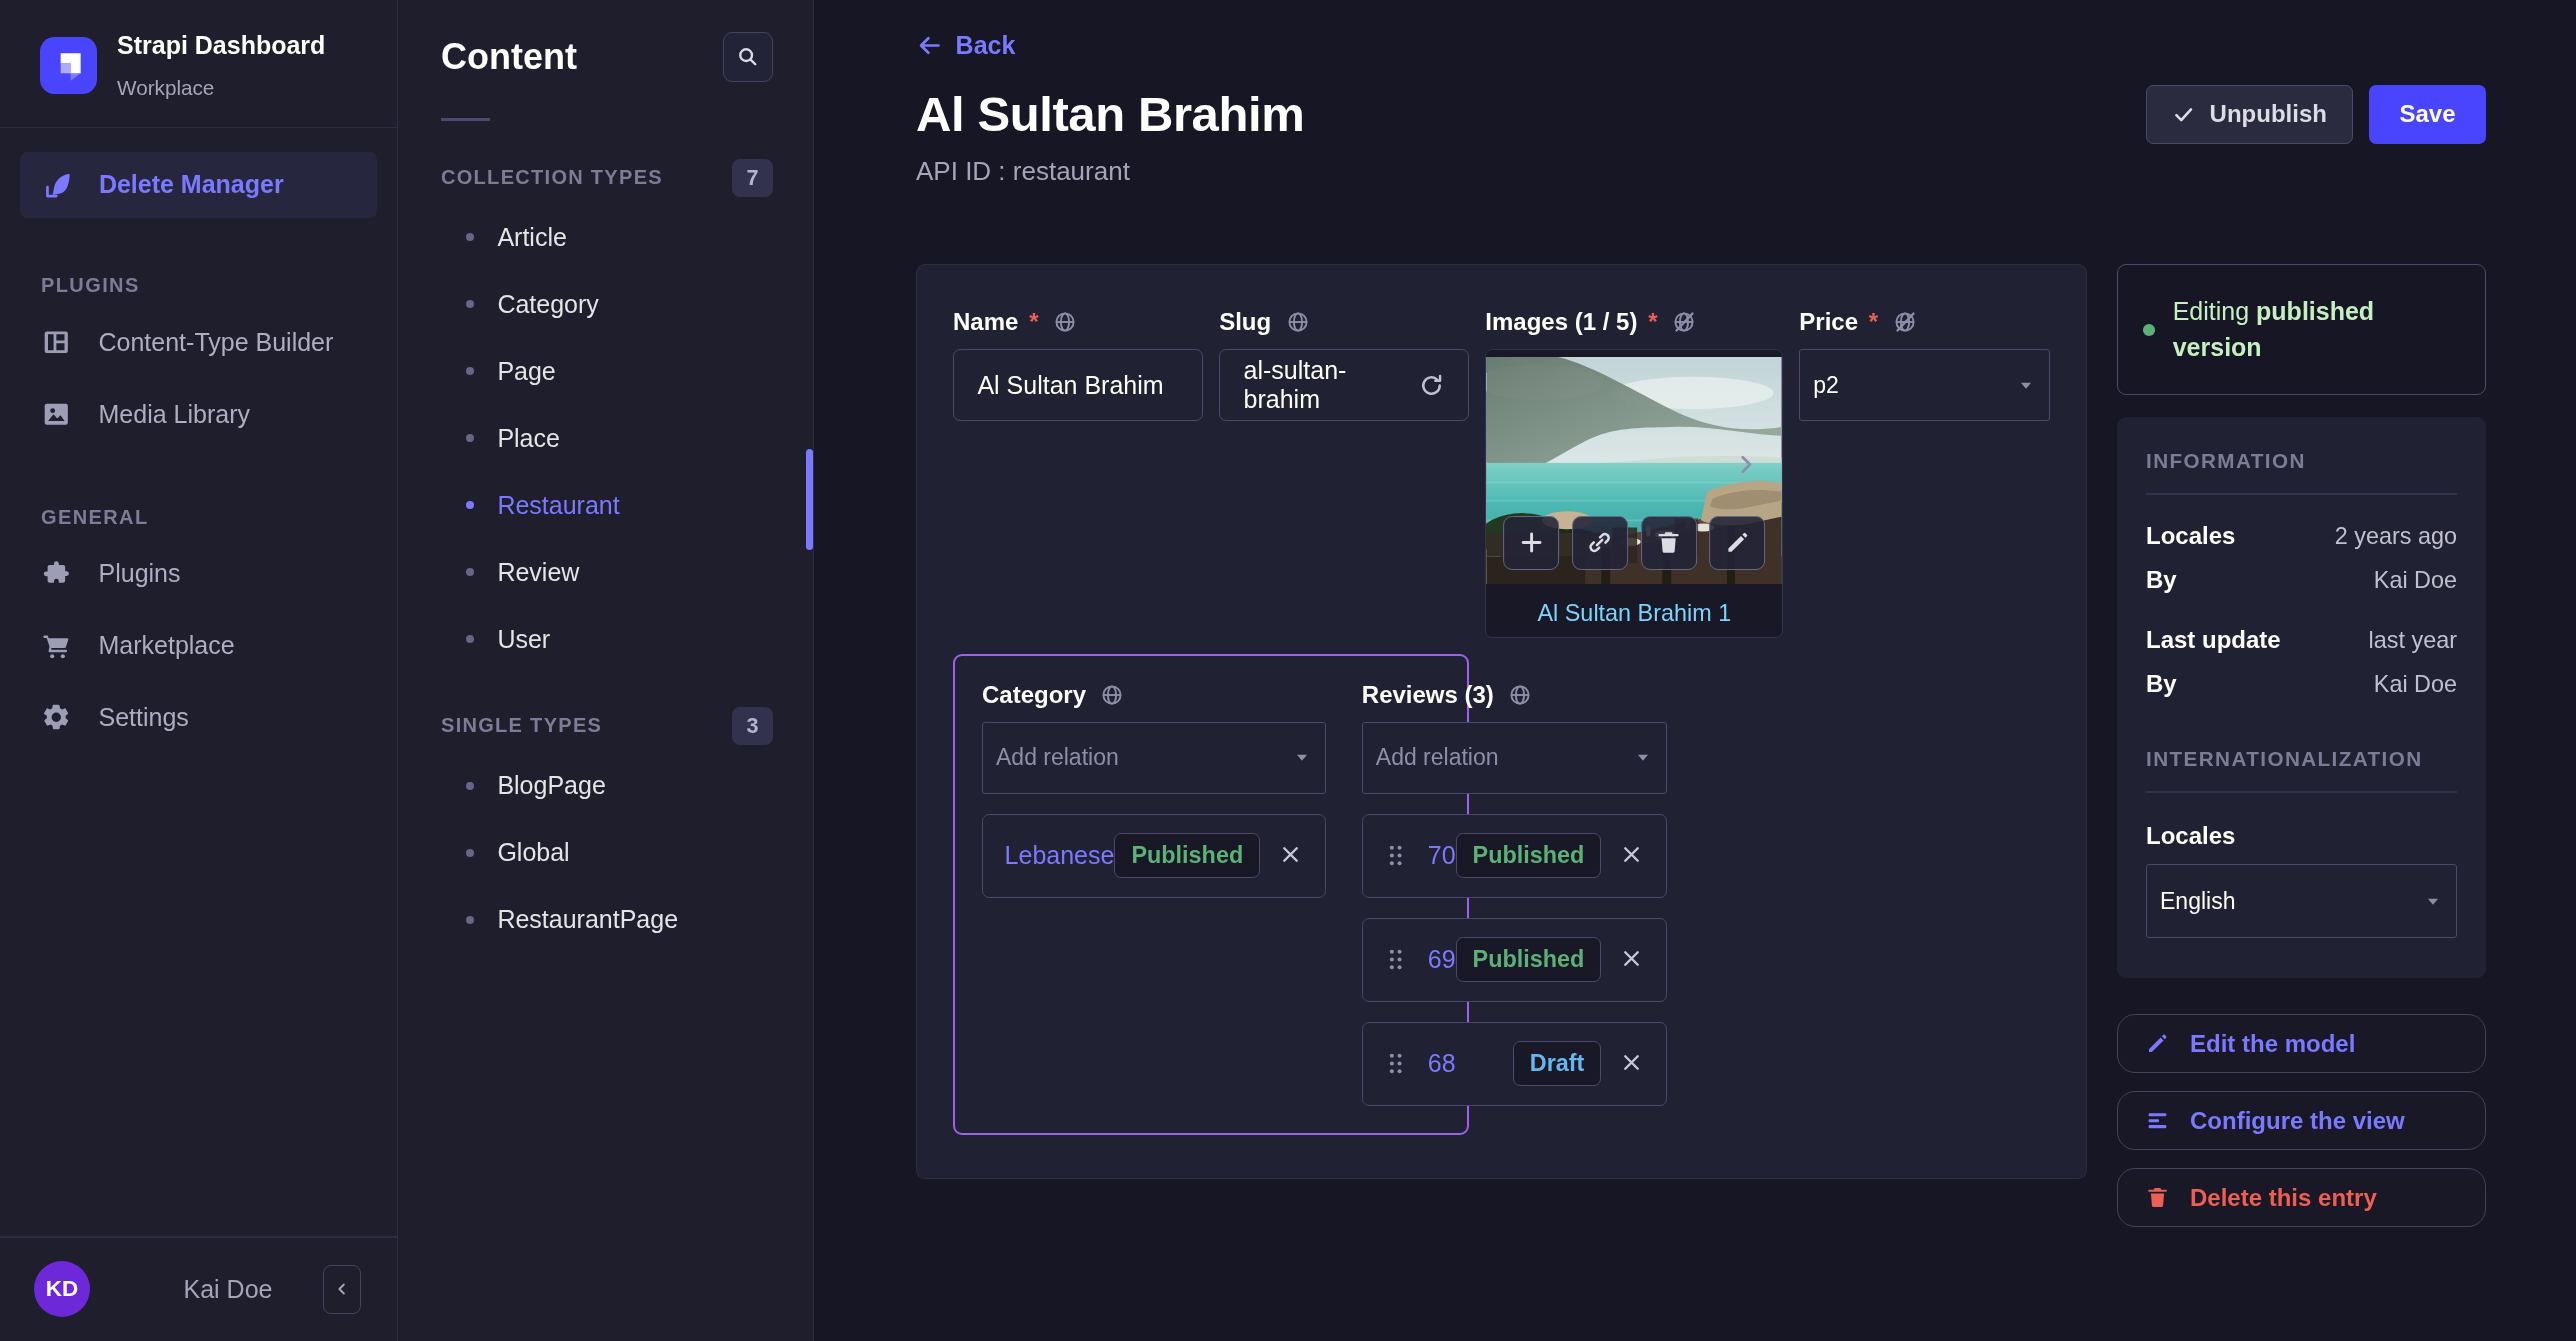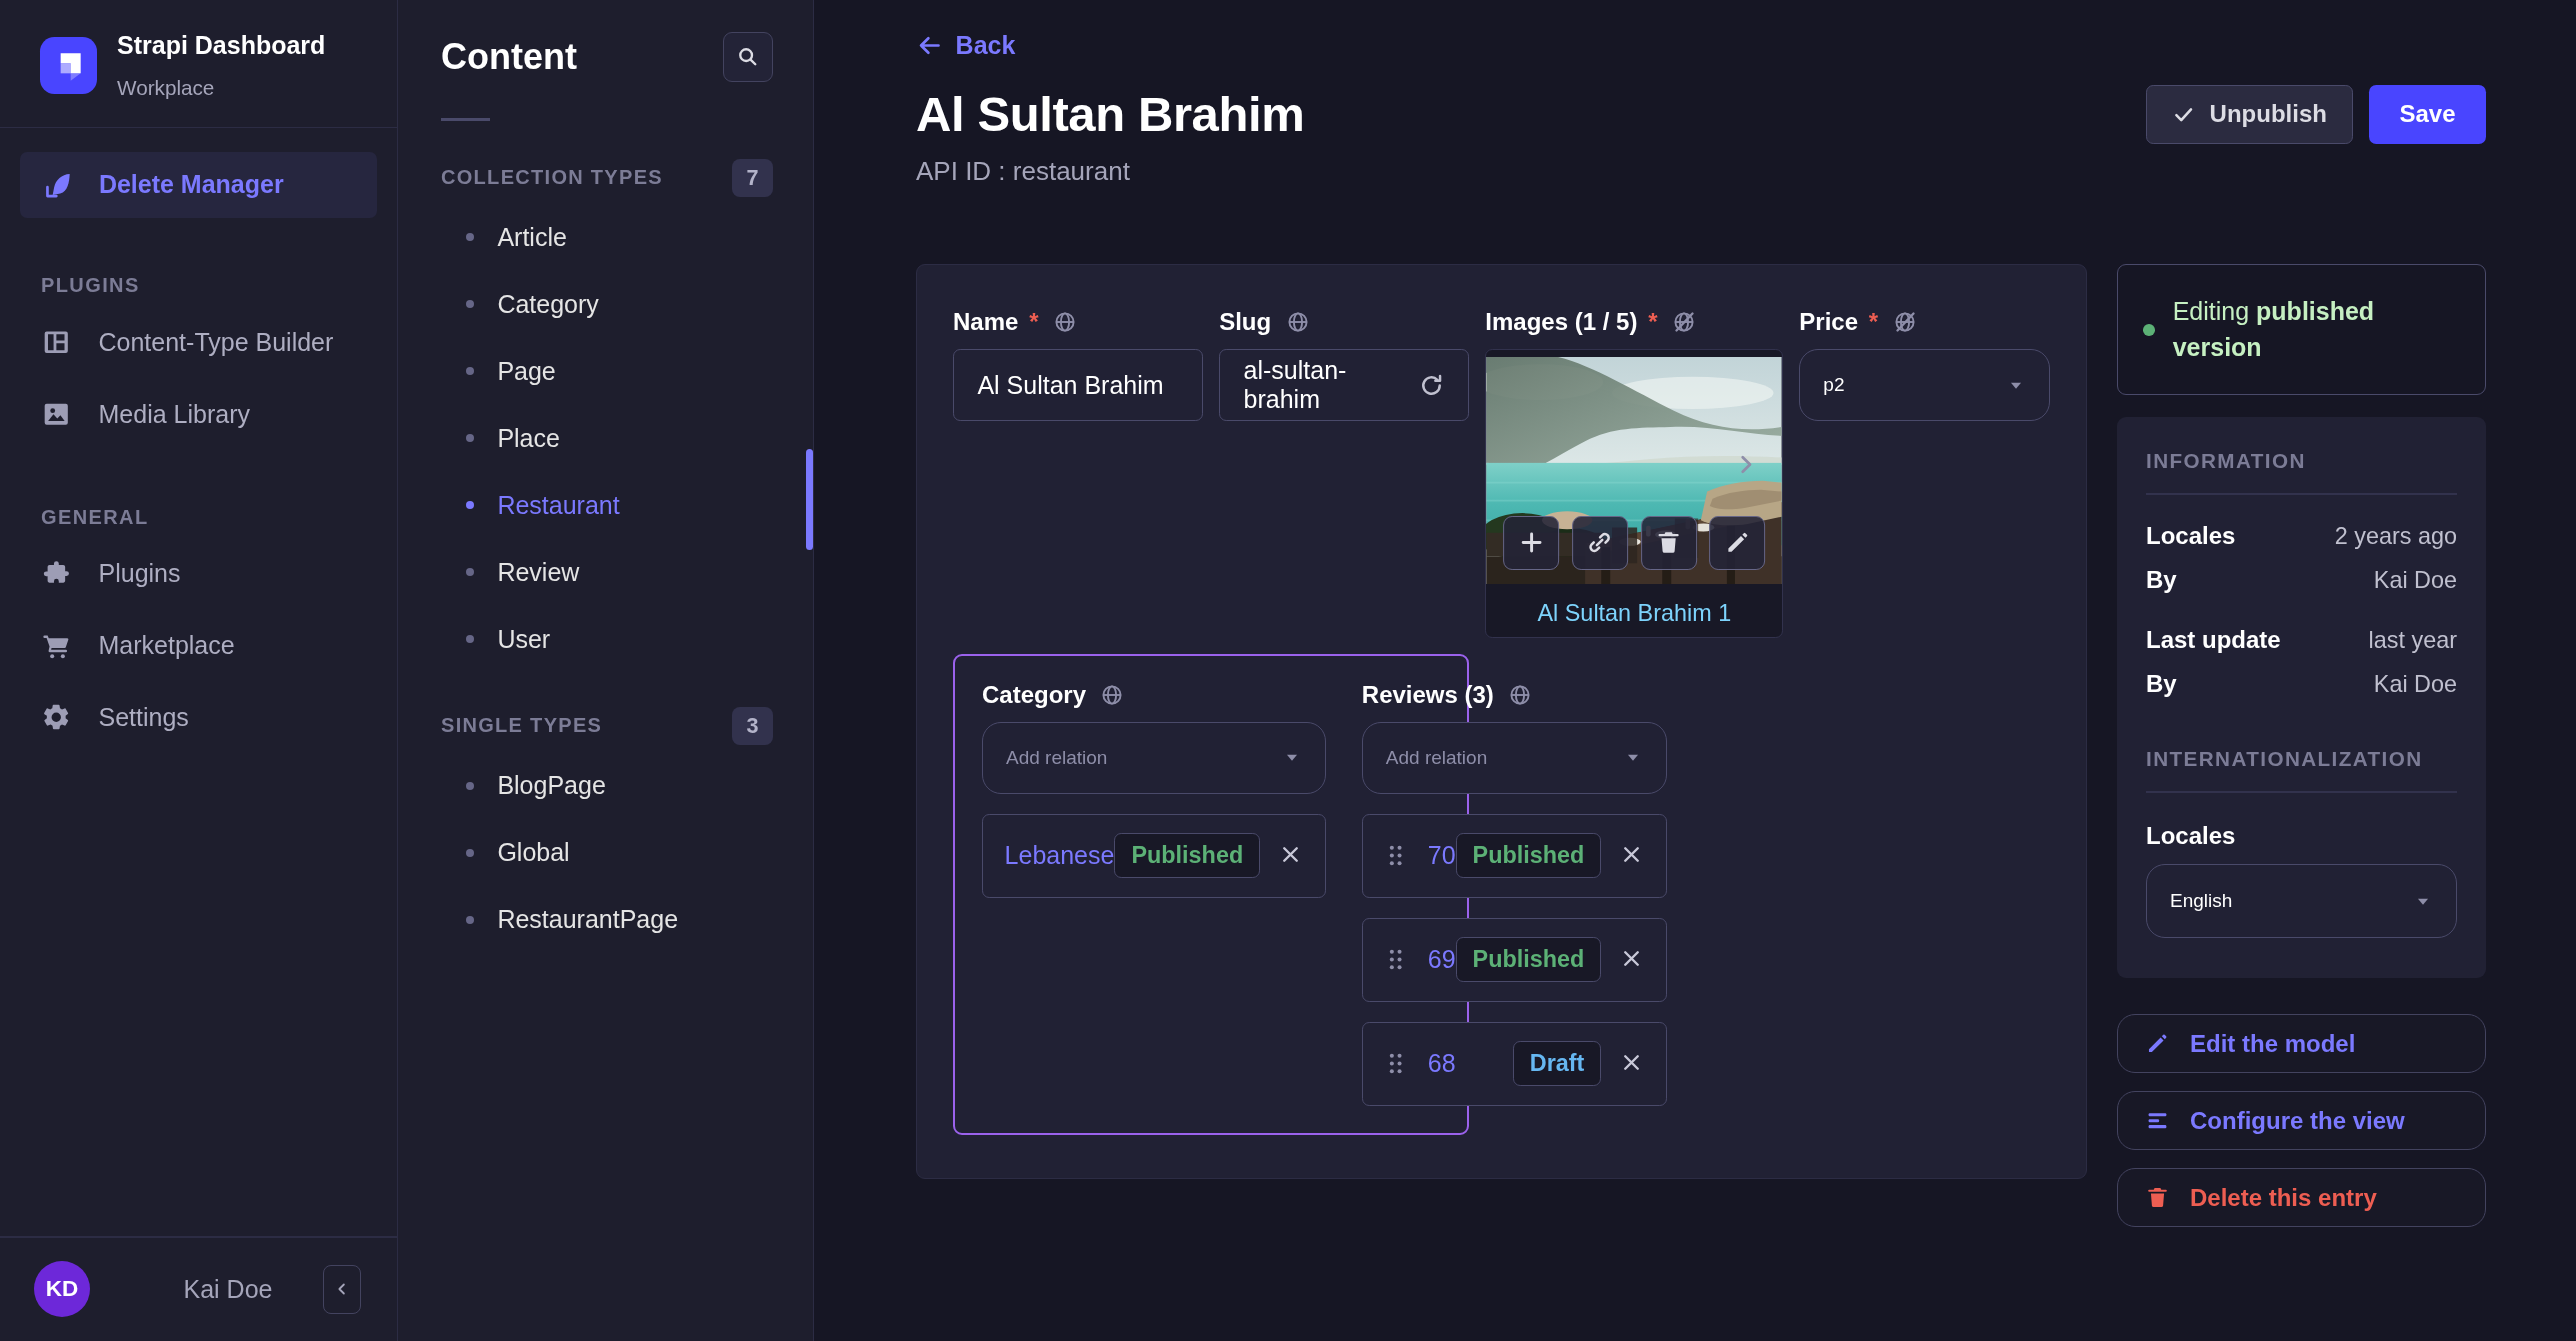--- a/index.html
+++ b/index.html
@@ -59,21 +59,21 @@
 
   
   .card { flex:1; background:#212134; border:1.8px solid #2c2c44; border-radius:9px; padding:43px 36px; }
   .grid2 { display:grid; grid-template-columns:1fr 1fr 1fr 1fr; column-gap:36px; row-gap:40px;gap:16px; }
   .f-label { display:flex; align-items:center; gap:10.8px; font-size:24px; font-weight:bold; color:#fff; margin-bottom:12.6px; }
   .req { color:#ee5e52; }
   .f-label svg { width:24px; height:24px; color:#8e8ea9; margin-left:3.6px; }
   .input { height:72px; background:#212134; border:1.8px solid #4a4a6a; border-radius:7.2px; display:flex; align-items:center; padding:0 23.4px; font-size:25px; color:#fff; }
   .input .grow { flex:1; }
   .input svg.refresh { width:27px; height:27px; color:#c0c0cf; cursor:pointer; }
-  .select { height:72px; background:#212134; border:1.8px solid #4a4a6a; border-radius:19px; display:flex; align-items:center; padding:0 23px; font-size:19px; color:#fff; cursor:pointer; }
+  .select { height:72px; background:#212134; border:1.8px solid #4a4a6a; border-radius:3px; display:flex; align-items:center; padding:0 13px; font-size:23px; color:#fff; cursor:pointer; }
   .select .grow { flex:1; }
   .caret { width:20px; height:14.4px; color:#8e8ea9; }
   .placeholder { color:#8e8ea9; }
 
   
   .carousel { height:289px; background:#181826; border:1.8px solid #32324d; border-radius:7.2px; position:relative; display:flex; flex-direction:column; align-items:center; padding-top:7.2px; }
   .photo { width:296px; height:227px; position:relative; overflow:hidden; }
   .photo svg.scene { display:block; width:296px; height:227px; }
   .car-chev { position:absolute; top:101px; color:#8e8ea9; cursor:pointer; }
   .car-chev svg { width:27px; height:27px; }

